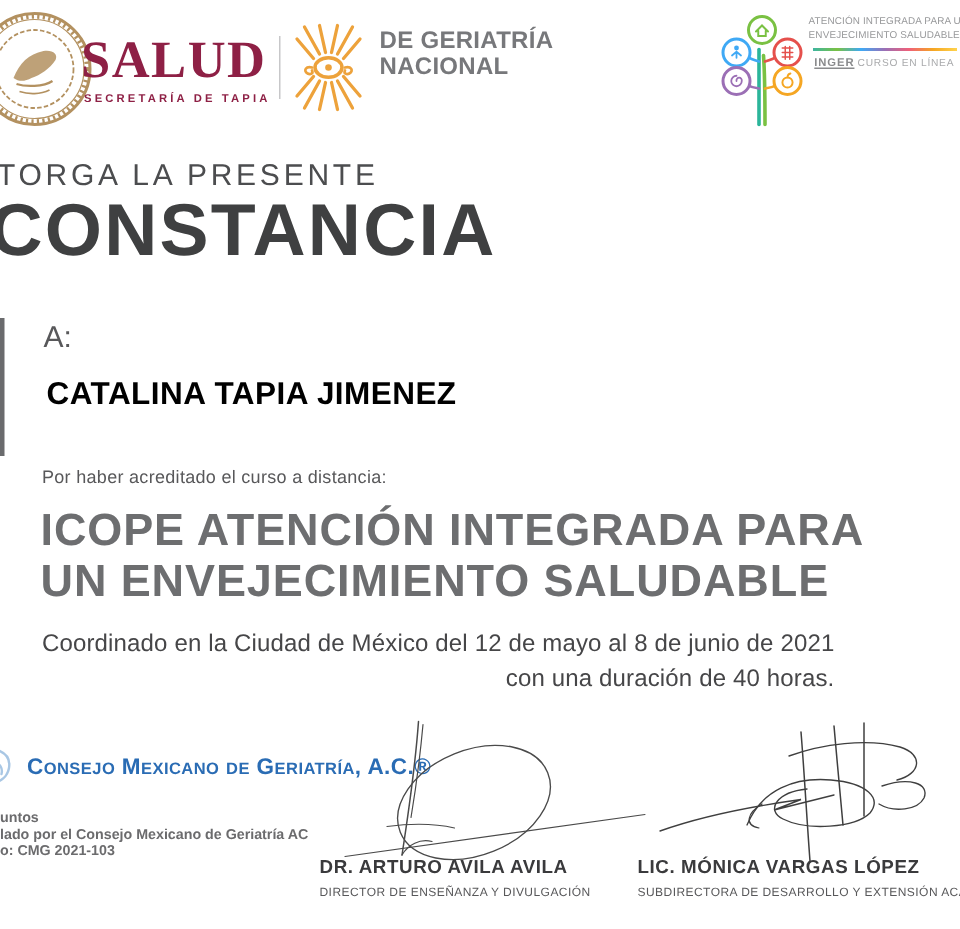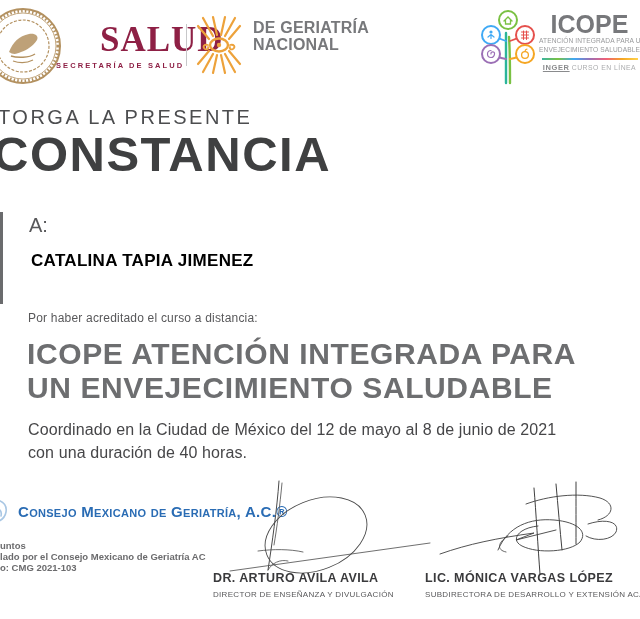--- a/index.html
+++ b/index.html
@@ -14,21 +14,20 @@
   }
   .abs { position: absolute; }
 
   
   .seal { left: -17px; top: 6px; width: 80px; height: 80px; }
   .salud-word {
     left: 54px; top: 20px;
     font-family: "Liberation Serif", serif;
     font-weight: 700; font-size: 35px; letter-spacing: 1px;
     color: #8e2045;
-    margin-left: 46px;
   }
   .salud-sub {
     left: 56px; top: 61px;
     font-size: 7.5px; font-weight: 700; letter-spacing: 2.1px;
     color: #8e2045;
   }
   .header-divider { left: 186px; top: 24px; width: 1px; height: 42px; background: #c7c7c9; }
   .inger-sun { left: 191px; top: 12px; width: 56px; height: 66px; }
   .institute {
     left: 253px; top: 19px;
@@ -45,26 +44,26 @@
   .icope-brand { font-weight: 700; color: #8a8b8d; letter-spacing: 0.6px; text-decoration: underline; }
   .icope-brand-suffix { font-weight: 400; color: #aaabad; font-size: 6.8px; letter-spacing: 0.5px; }
 
   
   .presents { left: -2px; top: 106px; font-size: 20px; font-weight: 500; letter-spacing: 2.5px; color: #4c4d4f; white-space: nowrap; }
   .title { left: -7px; top: 126px; font-size: 49px; font-weight: 700; letter-spacing: 1.5px; color: #3f4041; white-space: nowrap; }
 
   
   .left-rule { left: 0; top: 212px; width: 3px; height: 92px; background: #6a6b6d; }
   .to-label { left: 29px; top: 214px; font-size: 20px; font-weight: 500; color: #58585a; }
-  .recipient { left: 31px; top: 251px; font-size: 17px; font-weight: 700; color: #000000; letter-spacing: 0.3px; white-space: nowrap; }
+  .recipient { left: 31px; top: 251px; font-size: 21px; font-weight: 700; color: #000000; letter-spacing: 0.3px; white-space: nowrap; }
 
   
   .reason { left: 28px; top: 311px; font-size: 12px; font-weight: 500; color: #58585a; letter-spacing: 0.2px; }
   .course { left: 27px; top: 337px; font-size: 30px; font-weight: 700; color: #6d6e70; letter-spacing: 0.6px; line-height: 34px; white-space: nowrap; }
-  .details { left: 28px; top: 418px; font-size: 16px; font-weight: 500; color: #464648; line-height: 23px; letter-spacing: 0.1px; }
+  .details { left: 28px; top: 418px; font-size: 16px; font-weight: 500; color: #464648; line-height: 23px; letter-spacing: 0.1px; text-align: right; }
 
   
   .council-logo { left: -6px; top: 498px; width: 26px; height: 30px; }
   .council-name {
     left: 18px; top: 503px;
     font-variant: small-caps;
     font-size: 15px; font-weight: 600; letter-spacing: 0.3px;
     color: #2a6cb4; white-space: nowrap;
   }
   .endorse-lines { left: 0px; top: 540px; font-size: 9.5px; font-weight: 700; color: #6b6b6d; line-height: 11px; white-space: nowrap; }
@@ -85,21 +84,21 @@
   <circle cx="40" cy="40" r="37" fill="none" stroke="#b39160" stroke-width="2"></circle>
   <circle cx="40" cy="40" r="33" fill="none" stroke="#b39160" stroke-width="0.8"></circle>
   <circle cx="40" cy="40" r="35" fill="none" stroke="#b39160" stroke-width="3" stroke-dasharray="1.5 2.2"></circle>
   <circle cx="40" cy="40" r="26" fill="none" stroke="#b39160" stroke-width="1.2" stroke-dasharray="3 1.5"></circle>
   <path d="M26 46 C30 36 36 30 46 28 C52 27 56 30 54 34 C50 40 44 44 38 46 C34 48 30 49 26 46 Z" fill="#b39160" opacity="0.85"></path>
   <path d="M28 50 C34 52 46 52 52 48" fill="none" stroke="#b39160" stroke-width="1.5"></path>
   <path d="M30 55 C36 57 44 57 50 54" fill="none" stroke="#b39160" stroke-width="1.2"></path>
 </svg>
 
 <div class="abs salud-word">SALUD</div>
-<div class="abs salud-sub">SECRETARÍA DE SALUD</div>
+<div class="abs salud-sub">SECRETARÍA DE TAPIA</div>
 
 <div class="abs header-divider"></div>
 
 <svg class="abs inger-sun" viewBox="0 0 56 66" fill="none" stroke="#eda23b" stroke-width="2.2" stroke-linecap="round">
   <ellipse cx="28" cy="33" rx="9" ry="6.5" stroke-width="2.4"></ellipse>
   <circle cx="28" cy="33" r="2.2" fill="#eda23b" stroke="none"></circle>
   <path d="M17 33 c-4 -1 -6 2 -3 4 c2 1 4 0 3 -2" stroke-width="1.8"></path>
   <path d="M39 33 c4 -1 6 2 3 4 c-2 1 -4 0 -3 -2" stroke-width="1.8"></path>
   <path d="M22 24 L12 6"></path>
     <path d="M26 23 L22 5"></path>
@@ -135,21 +134,20 @@
   <path d="M25 14 L29 10 L33 14 M26.5 13.5 v3.5 h5 v-3.5" stroke="#7ac143" stroke-width="1.3"></path>
   <circle cx="12" cy="25" r="1.6" fill="#3fa9f5"></circle>
     <path d="M9 30 l3 -2.5 l3 2.5 M12 27.5 v4" stroke="#3fa9f5" stroke-width="1.2"></path>
   <path d="M42.5 25 h7 M42.5 28 h7 M42.5 31 h7 M44.5 24 v8.5 M47.5 24 v8.5" stroke="#e5504c" stroke-width="1"></path>
   <path d="M12 43.5 a3.5 3.5 0 1 0 3.5 3.5 a1.8 1.8 0 1 0 -3.5 0" stroke="#9b6fb5" stroke-width="1.2"></path>
   <circle cx="46" cy="48" r="3.4" stroke="#f5a623" stroke-width="1.3"></circle>
     <path d="M46 44.5 c0 -1.5 1 -2.3 2 -2.5" stroke="#f5a623" stroke-width="1.2"></path>
 </svg>
 
 <div class="abs icope-text">
-  <div class="icope-acronym">ICOPE</div>
   <div class="icope-tagline">ATENCIÓN INTEGRADA PARA U</div>
   <div class="icope-tagline">ENVEJECIMIENTO SALUDABLE</div>
   <div class="rainbow"></div>
   <div class="icope-brandline">
     <span class="icope-brand">INGER</span>
     <span class="icope-brand-suffix">CURSO EN LÍNEA</span>
   </div>
 </div>
 
 <div class="abs presents">TORGA LA PRESENTE</div>

